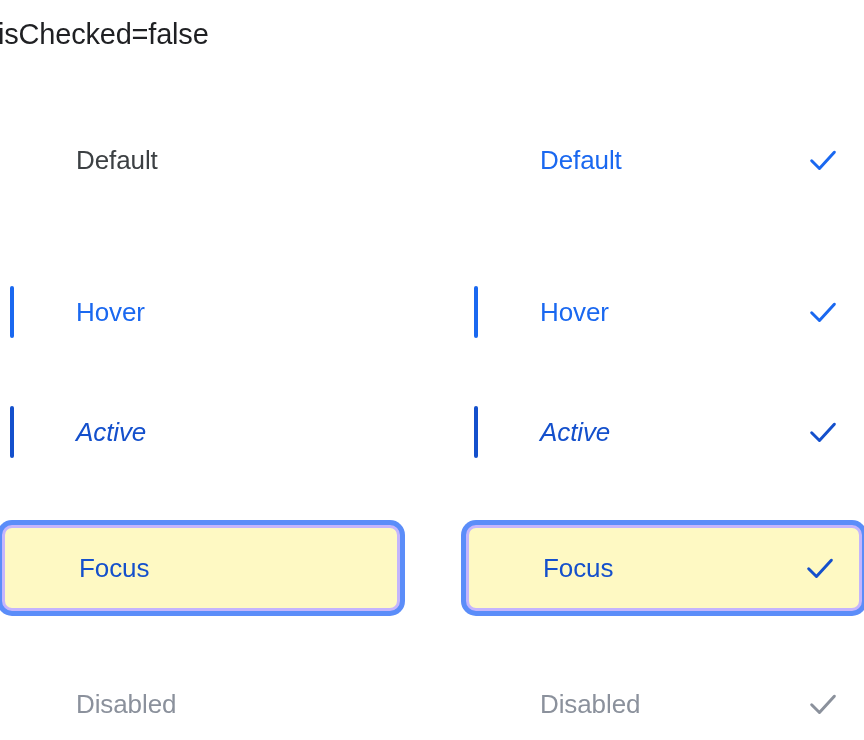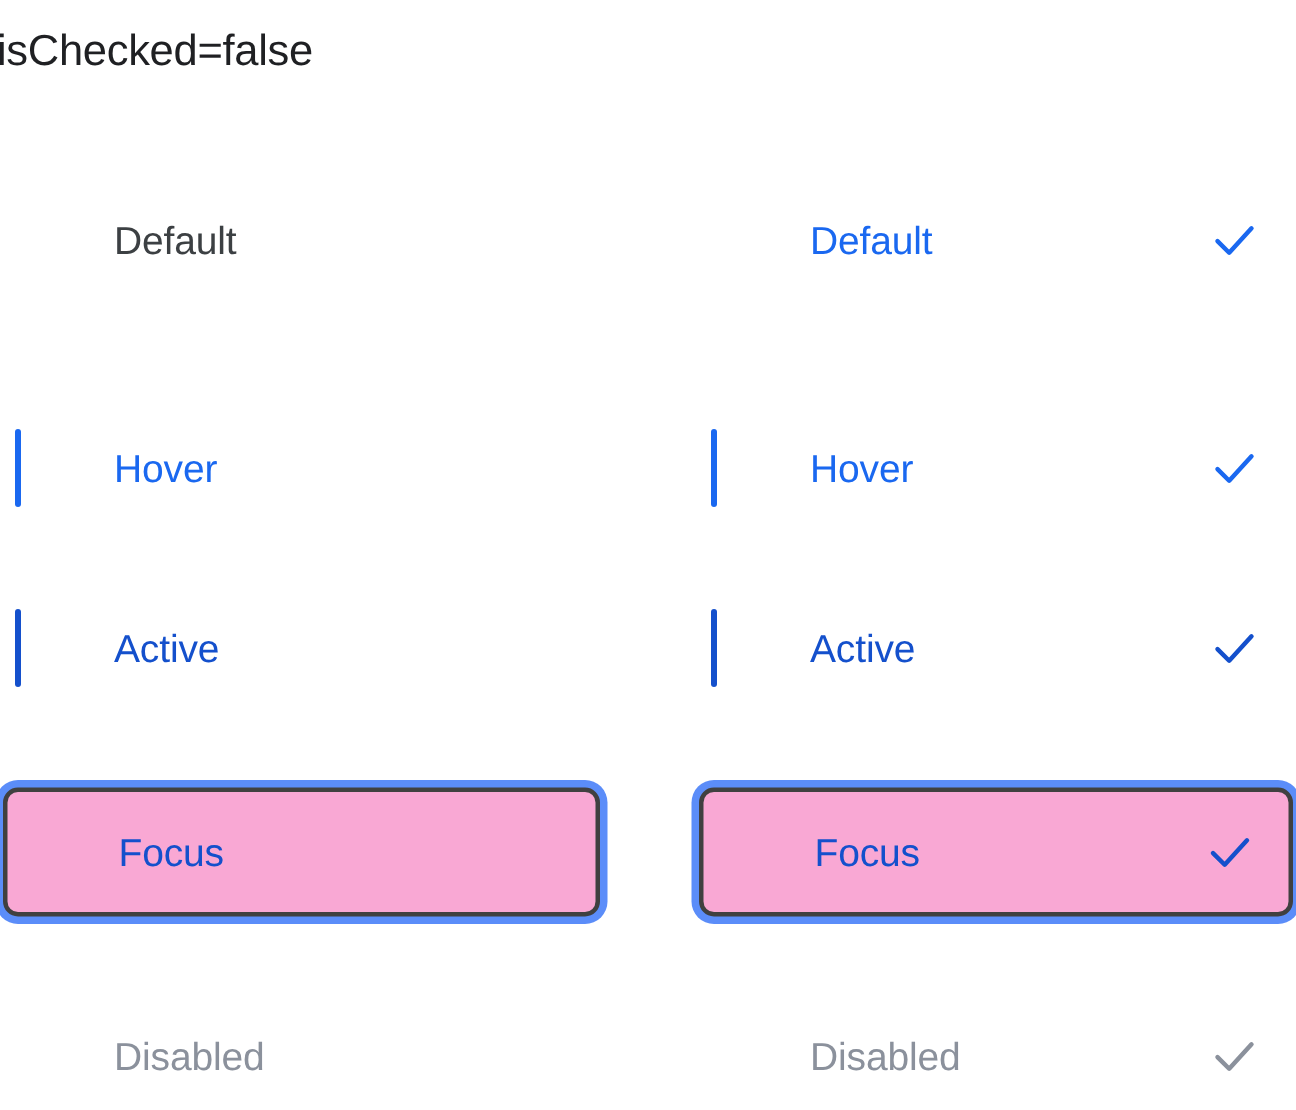--- a/index.html
+++ b/index.html
@@ -55,41 +55,41 @@
     align-items: center;
     border-radius: 10px;
   }
   .column.right .state-row {
     left: 34px;
     width: 396px;
   }
 
   .row-default  { top: 117px; }
   .row-hover    { top: 269px; }
-  .row-active   { top: 389px; }
+  .row-active   { top: 389px; font-style: italic; }
   .row-focus    { top: 525px; }
   .row-disabled { top: 661px; }
 
   
   .accent-bar {
     position: absolute;
     left: 8px;
     top: 17px;
     width: 4px;
     height: 52px;
     border-radius: 2px;
     background: transparent;
   }
   .state-row.has-bar .accent-bar { background: currentColor; }
 
   
   .state-row.is-focus {
-    border: 3px solid #404040;
+    border: 3px solid #c4b5fd;
     box-shadow: 0 0 0 5px #5b8df9;
-    background: #f9a8d4;
+    background: #fef9c3;
   }
 
   .row-label {
     position: absolute;
     left: 30px;
     font-size: 26px;
     line-height: 32px;
     letter-spacing: -0.1px;
     white-space: nowrap;
     margin-left: 44px;

